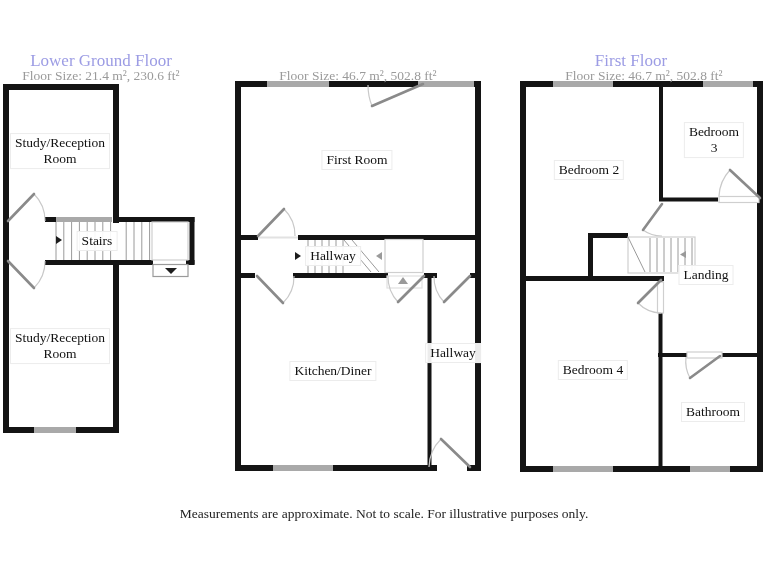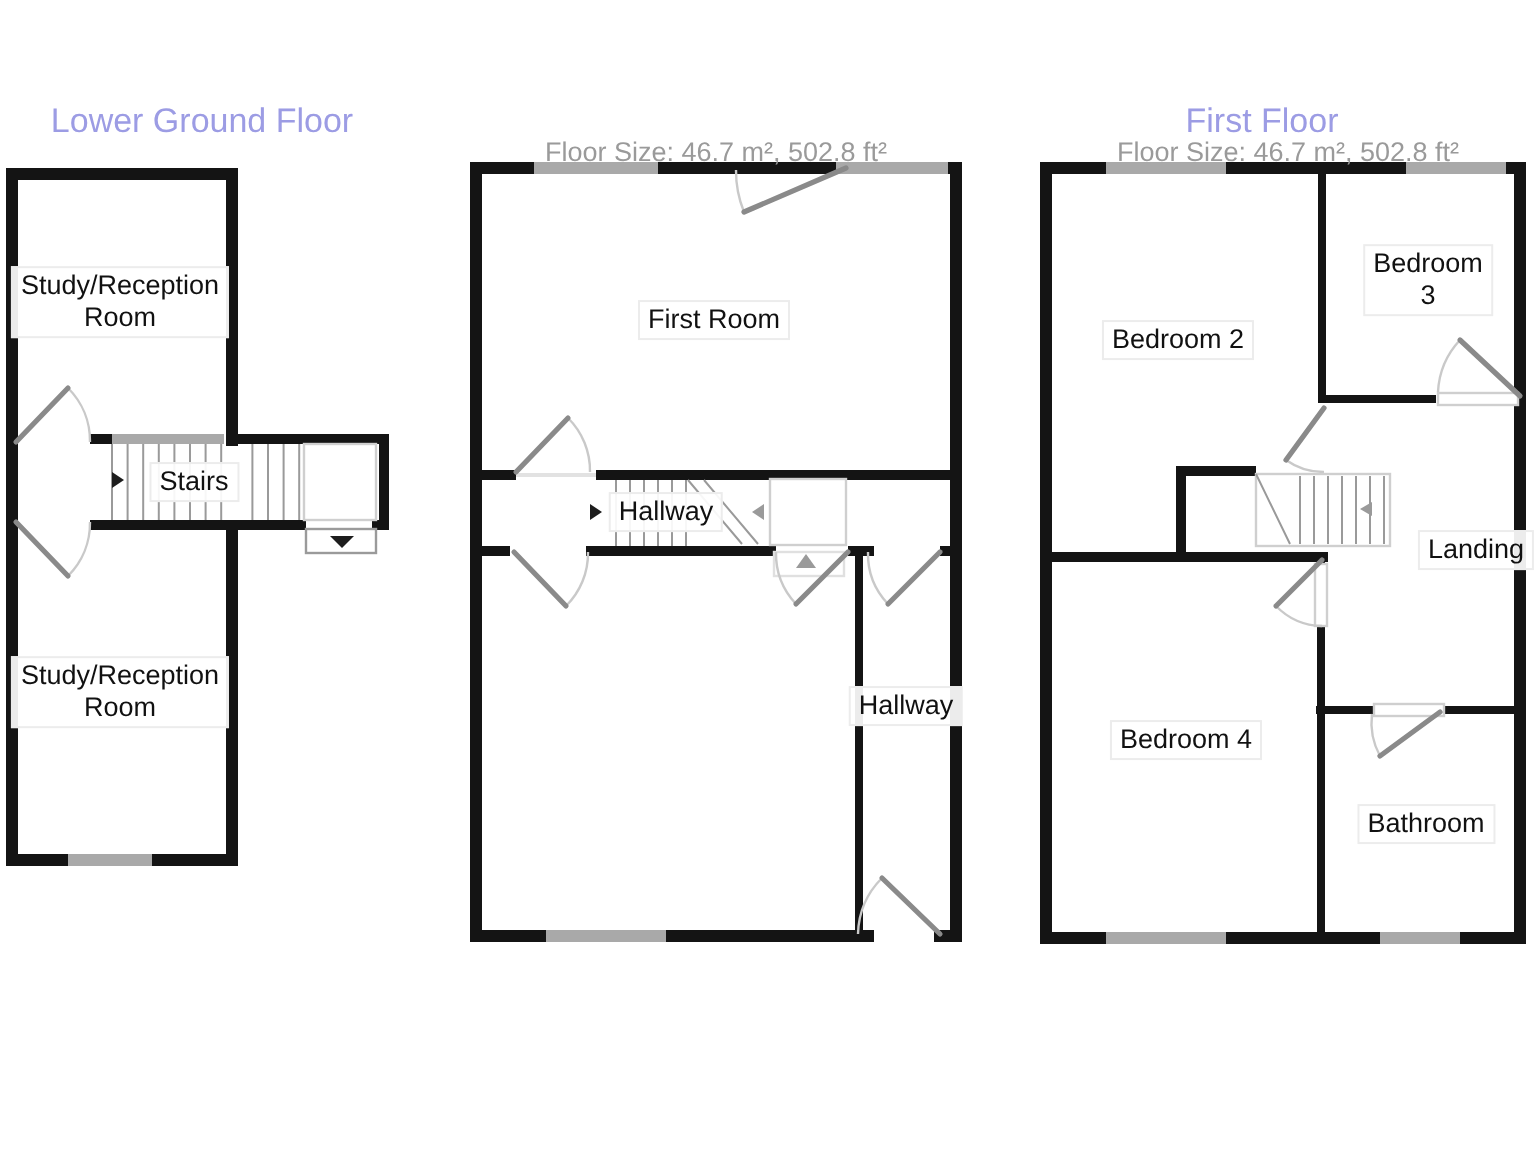--- a/index.html
+++ b/index.html
@@ -1,17 +1,17 @@
 <!DOCTYPE html>
 <html style="--title: #9c9ce4; --subtitle: #9a9a9a; --wall: #141414; --win: #a9a9a9; --stair: #9a9a9a; --arc: #c9c9c9; --door: #8a8a8a; --text: #111111; --disc: #222222;"><head>
 <meta charset="utf-8">
 <style>
   html,body{margin:0;padding:0;background:#fff;}
   .page{position:relative;width:768px;height:576px;background:#fff;outline:1px solid #d5d5d5;
-        font-family:Liberation Sans, sans-serif;overflow:hidden;}
+        font-family:Liberation Serif, serif;overflow:hidden;}
   .plan-svg{position:absolute;left:0;top:0;}
   .wall{stroke:var(--wall,#111);stroke-width:5;fill:none;}
   .wall4{stroke:var(--wall,#111);stroke-width:4;fill:none;}
   .roomrect{fill:#fff;stroke:var(--wall,#111);stroke-width:6;}
   .win{stroke:var(--win,#a9a9a9);stroke-width:6;fill:none;}
   .win5{stroke:var(--win,#a9a9a9);stroke-width:5;fill:none;}
   .tread{stroke:var(--stair,#9a9a9a);stroke-width:1;fill:none;}
   .box{fill:#fff;stroke:#cfcfcf;stroke-width:1.2;}
   .leaf{stroke:var(--door,#8a8a8a);stroke-width:2.6;fill:none;stroke-linecap:round;}
   .arc{stroke:var(--arc,#c9c9c9);stroke-width:1.2;fill:none;}
@@ -128,33 +128,36 @@
       <rect class="box" x="687" y="352" width="35" height="6"></rect>
       <path class="arc" d="M690,378 A35,35 0 0 1 686,357"></path>
       <path class="leaf" d="M720,356 L690,378"></path>
 
       <path class="win" d="M553,469 H613"></path>
       <path class="win" d="M690,469 H730"></path>
     </g>
   </svg>
 
   <div class="floor-title" style="left:101px;top:61px">Lower Ground Floor</div>
+  <div class="floor-size" style="left:101px;top:76px">Floor Size: 21.4 m², 230.6 ft²</div>
   <div class="floor-size" style="left:358px;top:76px">Floor Size: 46.7 m², 502.8 ft²</div>
   <div class="floor-title" style="left:631px;top:61px">First Floor</div>
   <div class="floor-size" style="left:644px;top:76px">Floor Size: 46.7 m², 502.8 ft²</div>
 
   <div class="lbl" style="left:60px;top:151px">Study/Reception
 Room</div>
   <div class="lbl" style="left:97px;top:241px">Stairs</div>
   <div class="lbl" style="left:60px;top:346px">Study/Reception
 Room</div>
 
   <div class="lbl" style="left:357px;top:160px">First Room</div>
   <div class="lbl" style="left:333px;top:256px">Hallway</div>
+  <div class="lbl" style="left:333px;top:371px">Kitchen/Diner</div>
   <div class="lbl" style="left:453px;top:353px">Hallway</div>
 
   <div class="lbl" style="left:589px;top:170px">Bedroom 2</div>
   <div class="lbl" style="left:714px;top:140px">Bedroom 3</div>
-  <div class="lbl" style="left:738px;top:275px">Landing</div>
+  <div class="lbl" style="left:706px;top:275px">Landing</div>
   <div class="lbl" style="left:593px;top:370px">Bedroom 4</div>
   <div class="lbl" style="left:713px;top:412px">Bathroom</div>
 
+  <div class="disclaimer">Measurements are approximate. Not to scale. For illustrative purposes only.</div>
 </div>
 
 </body></html>

